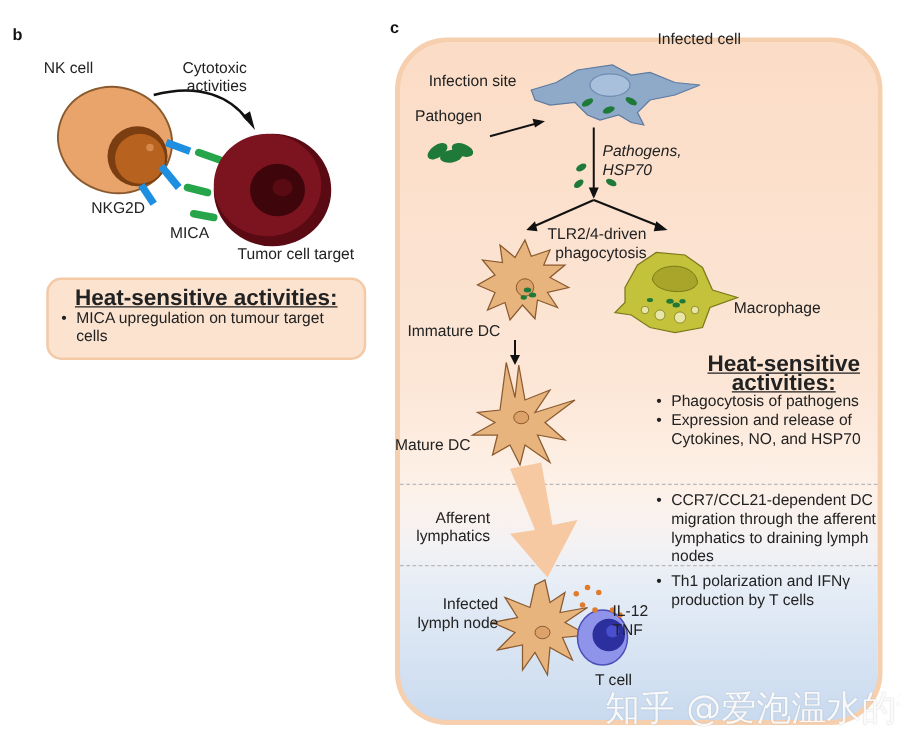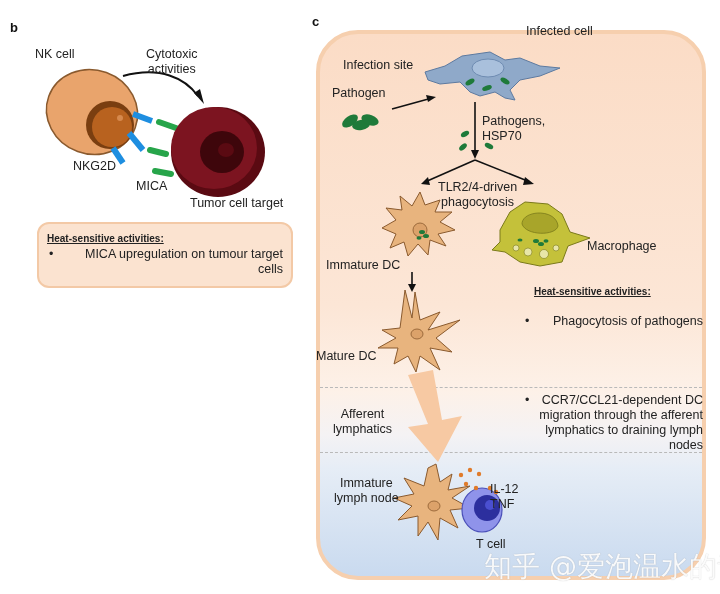--- a/index.html
+++ b/index.html
@@ -1,23 +1,23 @@
 <!DOCTYPE html>
 <html><head>
 <meta charset="utf-8">
 <style>
   html,body{margin:0;padding:0;background:#ffffff;}
   body{width:720px;height:594px;position:relative;overflow:hidden;font-family:"Liberation Sans",sans-serif;color:#222;}
   .abs{position:absolute;}
   .panel-letter{font-weight:bold;font-size:13px;color:#111;}
   .lbl{font-size:12.5px;color:#222;line-height:15px;white-space:nowrap;}
-  .lbl.c{text-align:center;}
+  .lbl.c{text-align:right;}
   .box-b{left:37px;top:222px;width:256px;height:66px;border:2px solid #f3c9a6;border-radius:12px;background:#fbe3d0;box-sizing:border-box;}
-  .hs-title{font-weight:bold;text-decoration:underline;font-size:10px;line-height:15px;}
-  ul.hs{margin:0;padding:0;list-style:none;font-size:12.5px;line-height:15px;text-align:right;}
+  .hs-title{font-weight:bold;text-decoration:underline;font-size:18px;text-align:center;line-height:15px;}
+  ul.hs{margin:0;padding:0;list-style:none;font-size:12.5px;line-height:15px;}
   ul.hs li{position:relative;padding-left:14px;}
   ul.hs li::before{content:"•";position:absolute;left:2px;top:0;}
   .box-c{left:316px;top:30px;width:390px;height:550px;border:4px solid #f6cfae;border-radius:42px;box-sizing:border-box;overflow:hidden;
     background:linear-gradient(to bottom,#fbdcc6 0%,#fce6d6 50%,#fdf1e8 66%,#f4f2f4 74%,#e6edf6 80%,#c9daef 100%);}
   .dash{border-top:1.5px dashed #b9b9b9;height:0;}
   svg{overflow:visible;}
 </style>
 </head>
 <body>
 
@@ -168,38 +168,40 @@
     <circle cx="466" cy="484" r="2.2"></circle>
       <circle cx="490" cy="488" r="2.2"></circle>
       <circle cx="496" cy="492" r="2.2"></circle>
       <circle cx="476" cy="488" r="2.2"></circle>
   </g>
 </svg>
 
 <div class="abs lbl" style="left:343px;top:58px;">Infection site</div>
 <div class="abs lbl" style="left:526px;top:24px;">Infected cell</div>
 <div class="abs lbl" style="left:332px;top:86px;">Pathogen</div>
-<div class="abs lbl" style="left:482px;top:114px;white-space:pre-line;">Pathogens,
+<div class="abs lbl" style="left:482px;top:114px;white-space:pre-line;font-style:italic;">Pathogens,
 HSP70</div>
 <div class="abs lbl c" style="left:438px;top:180px;white-space:pre-line;">TLR2/4-driven
 phagocytosis</div>
 <div class="abs lbl" style="left:326px;top:258px;">Immature DC</div>
 <div class="abs lbl" style="left:587px;top:239px;">Macrophage</div>
 <div class="abs lbl" style="left:316px;top:349px;">Mature DC</div>
 <div class="abs lbl c" style="left:333px;top:407px;white-space:pre-line;">Afferent
 lymphatics</div>
-<div class="abs lbl c" style="left:334px;top:476px;white-space:pre-line;">Immature
+<div class="abs lbl c" style="left:334px;top:476px;white-space:pre-line;">Infected
 lymph node</div>
 <div class="abs lbl" style="left:490px;top:458px;white-space:pre-line;margin-top:24px;">IL-12
 TNF</div>
 <div class="abs lbl" style="left:476px;top:537px;">T cell</div>
 
 <div class="abs hs-title" style="left:534px;top:284px;">Heat-sensitive activities:</div>
 <ul class="abs hs" style="left:523px;top:302px;width:180px;margin-top:12px;">
   <li>Phagocytosis of pathogens</li>
+  <li>Expression and release of Cytokines, NO, and HSP70</li>
 </ul>
 <ul class="abs hs" style="left:523px;top:393px;width:180px;">
   <li>CCR7/CCL21-dependent DC migration through the afferent lymphatics to draining lymph nodes</li>
 </ul>
 <ul class="abs hs" style="left:523px;top:458px;width:180px;">
+  <li>Th1 polarization and IFNγ production by T cells</li>
 </ul>
 
 <div class="abs" style="left:484px;top:548px;font-family:'DejaVu Sans',sans-serif;font-size:28px;color:rgba(255,255,255,0.92);text-shadow:0 0 1px rgba(0,0,0,0.25);white-space:nowrap;">知乎 @爱泡温水的青蛙</div>
 
 </body></html>

